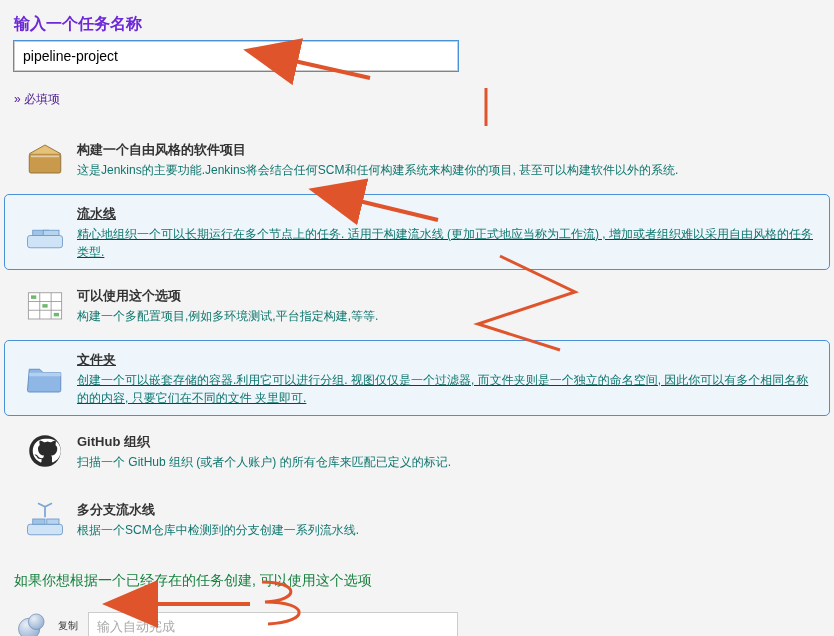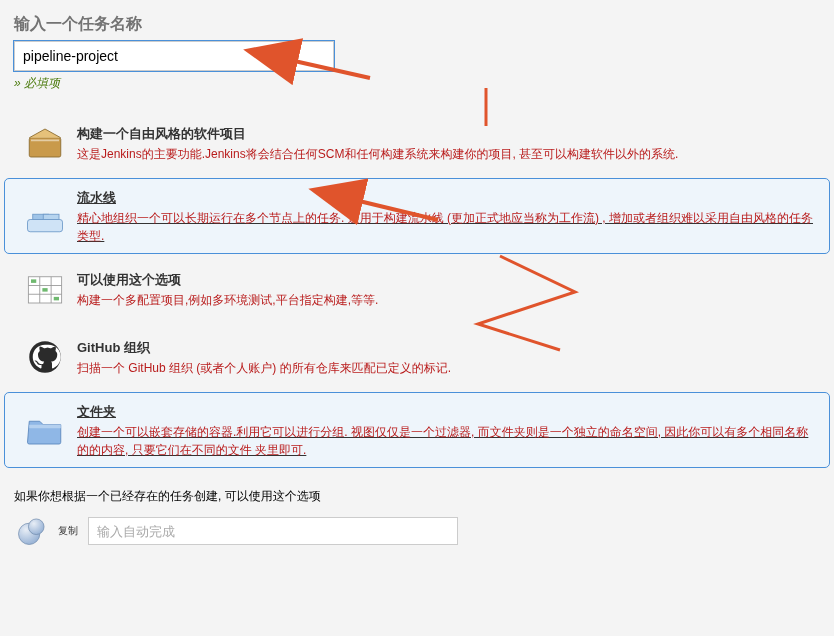--- a/index.html
+++ b/index.html
@@ -14,38 +14,37 @@
       width: 834px;
       background: #f4f4f4;
     }
     .header-area {
       padding: 14px 14px 8px 14px;
       background: #f4f4f4;
     }
     .title {
       font-size: 16px;
       font-weight: bold;
-      color: #737373;
+      color: #6d28d9;
       margin-bottom: 6px;
     }
     .name-input {
-      width: 320px;
+      width: 444px;
       height: 30px;
       padding: 4px 8px;
       font-size: 14px;
       background: #fff;
       border: 1px solid #ccc;
       outline: none;
       box-shadow: 0 0 0 1px #4A90D9;
     }
     .required-hint {
-      margin-top: 4px;
+      margin-top: 20px;
       font-size: 12px;
-      color: #4d7c0f;
-      font-style: italic;
+      color: #4c1d95;
     }
     .items {
       margin-top: 10px;
     }
     .item-card {
       display: flex;
       align-items: center;
       padding: 8px 10px 8px 16px;
       margin: 0 4px 2px 4px;
       border: 1px solid transparent;
@@ -71,31 +70,31 @@
       padding-top: 2px;
     }
     .item-title {
       font-weight: bold;
       font-size: 13px;
       color: #333;
       margin-bottom: 2px;
     }
     .item-desc {
       font-size: 12px;
-      color: #b91c1c;
+      color: #0f766e;
       line-height: 1.5;
     }
     .copy-section {
       padding: 18px 14px 30px 14px;
       background: #f4f4f4;
     }
     .copy-hint {
-      font-size: 12px;
-      color: #000000;
-      margin-bottom: 8px;
+      font-size: 14px;
+      color: #15803d;
+      margin-bottom: 18px;
     }
     .copy-row {
       display: flex;
       align-items: center;
     }
     .copy-icon-wrap {
       width: 36px;
       height: 36px;
       display: flex;
       align-items: center;
@@ -175,42 +174,56 @@
               <rect x="21" y="23" width="6" height="4"></rect>
               <rect x="34" y="33" width="6" height="4"></rect>
             </g>
           </svg>
         </div>
         <div class="item-body">
           <div class="item-title">可以使用这个选项</div>
           <div class="item-desc">构建一个多配置项目,例如多环境测试,平台指定构建,等等.</div>
         </div>
       </div>
+      <div class="item-card selected">
+        <div class="item-icon">
+          <svg width="46" height="42" viewBox="0 0 48 48">
+            <path d="M6 14 h12 l4 4 h20 v20 a2 2 0 0 1 -2 2 h-34 a2 2 0 0 1 -2 -2 z" fill="#8fb7e6" stroke="#5a87bd"></path>
+            <rect x="6" y="18" width="36" height="4" fill="#b4d0ef"></rect>
+          </svg>
+        </div>
+        <div class="item-body">
+          <div class="item-title">文件夹</div>
+          <div class="item-desc">创建一个可以嵌套存储的容器.利用它可以进行分组. 视图仅仅是一个过滤器,  而文件夹则是一个独立的命名空间,  因此你可以有多个相同名称的的内容, 只要它们在不同的文件 夹里即可.</div>
+        </div>
+      </div>
       <div class="item-card">
         <div class="item-icon">
           <svg width="46" height="42" viewBox="0 0 48 48">
             <circle cx="24" cy="24" r="18" fill="#2b2b2b"></circle>
             <path d="M24 10c-8 0-14 6-14 14 0 6 4 11 9 13 1 0 1-1 1-1v-3c-4 1-5-2-5-2-1-2-2-2-2-2-2-1 0-1 0-1 2 0 3 2 3 2 2 3 5 2 6 2 0-2 1-2 1-3-3 0-7-2-7-8 0-2 1-3 2-4 0-1-1-3 0-5 0 0 2 0 5 2 1 0 3-1 4-1s3 1 4 1c3-2 5-2 5-2 1 2 0 4 0 5 1 1 2 2 2 4 0 6-4 8-7 8 1 1 1 2 1 3v4c0 0 0 1 1 1 5-2 9-7 9-13 0-8-6-14-14-14z" fill="#fff"></path>
           </svg>
         </div>
         <div class="item-body">
           <div class="item-title">GitHub 组织</div>
           <div class="item-desc">扫描一个 GitHub 组织 (或者个人账户) 的所有仓库来匹配已定义的标记.</div>
         </div>
       </div>
-      <div class="item-card selected">
-        <div class="item-icon">
-          <svg width="46" height="42" viewBox="0 0 48 48">
-            <path d="M6 14 h12 l4 4 h20 v20 a2 2 0 0 1 -2 2 h-34 a2 2 0 0 1 -2 -2 z" fill="#8fb7e6" stroke="#5a87bd"></path>
-            <rect x="6" y="18" width="36" height="4" fill="#b4d0ef"></rect>
-          </svg>
-        </div>
-        <div class="item-body">
-          <div class="item-title">文件夹</div>
-          <div class="item-desc">创建一个可以嵌套存储的容器.利用它可以进行分组. 视图仅仅是一个过滤器,  而文件夹则是一个独立的命名空间,  因此你可以有多个相同名称的的内容, 只要它们在不同的文件 夹里即可.</div>
+      <div class="item-card">
+        <div class="item-icon">
+          <svg width="46" height="42" viewBox="0 0 48 48">
+            <rect x="4" y="30" width="40" height="12" rx="3" fill="#cfe3f6" stroke="#6f9ac9"></rect>
+            <rect x="10" y="24" width="14" height="6" fill="#9fc4e8" stroke="#6f9ac9"></rect>
+            <rect x="26" y="24" width="14" height="6" fill="#b6d4ef" stroke="#6f9ac9"></rect>
+            <path d="M24 22 V10 M24 10 L16 6 M24 10 L32 6" stroke="#7aa6d6" stroke-width="2" fill="none"></path>
+          </svg>
+        </div>
+        <div class="item-body">
+          <div class="item-title">多分支流水线</div>
+          <div class="item-desc">根据一个SCM仓库中检测到的分支创建一系列流水线.</div>
         </div>
       </div>
     </div>
 
   <div class="copy-section">
     <div class="copy-hint">如果你想根据一个已经存在的任务创建,  可以使用这个选项</div>
     <div class="copy-row">
       <div class="copy-icon-wrap">
         <svg width="34" height="34" viewBox="0 0 48 48">
           <defs>

